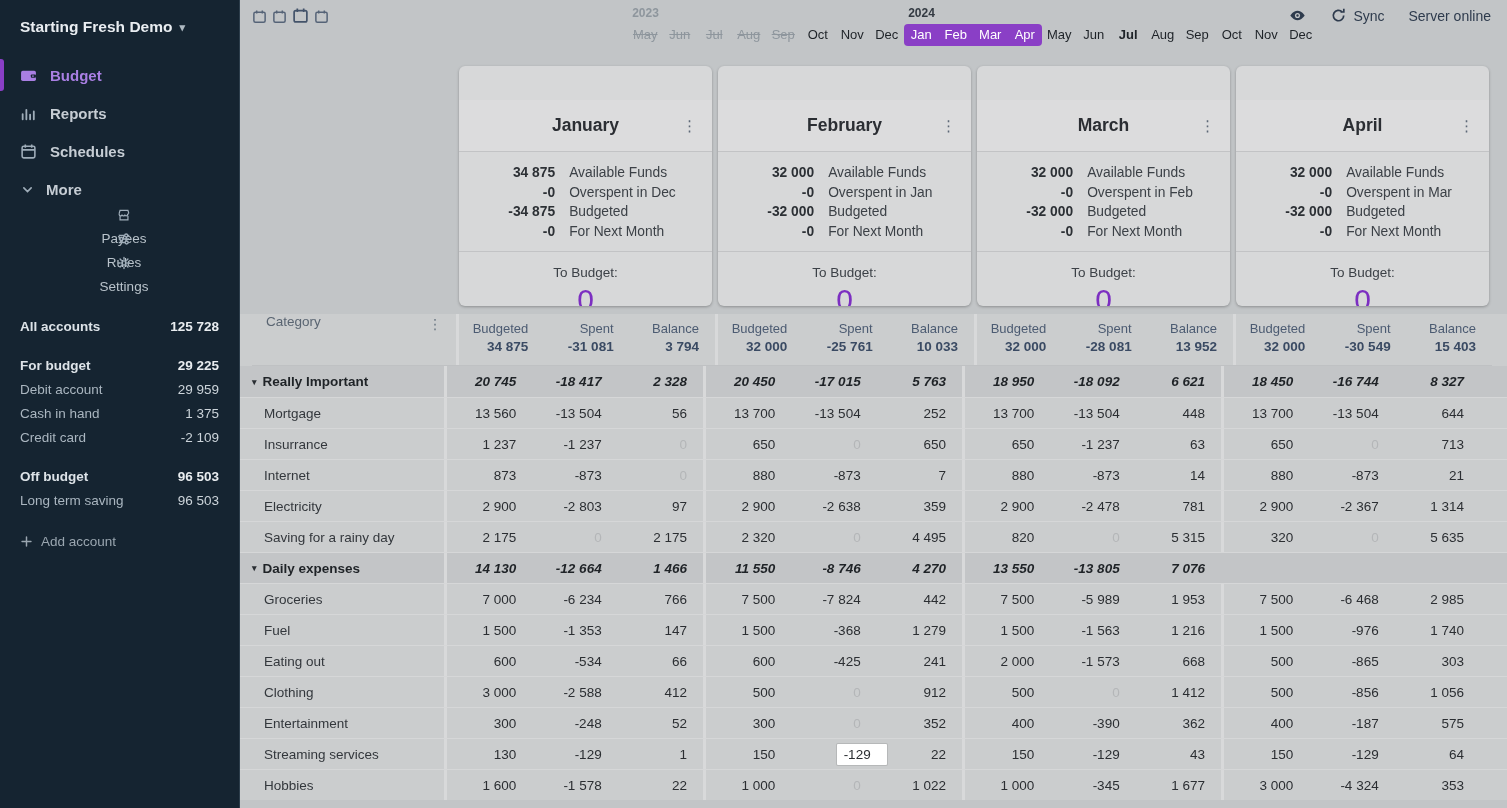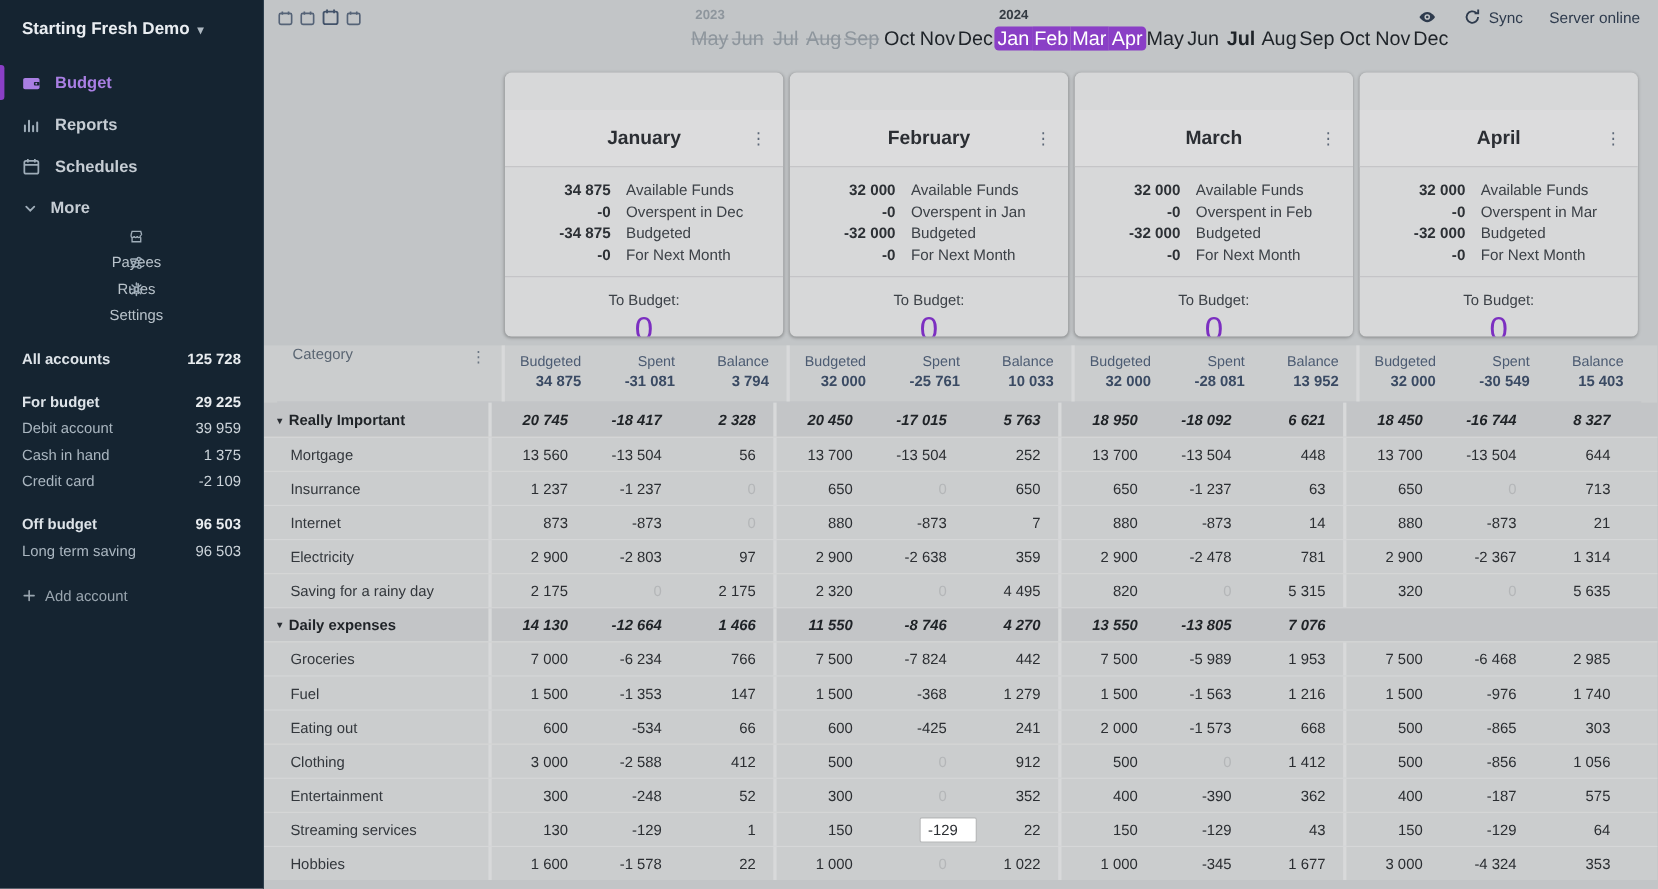--- a/index.html
+++ b/index.html
@@ -48,21 +48,21 @@
   .right-controls .icon { width:17px; height:17px; display:inline-flex; color:#2e3b4d; }
   .sync-btn { display:flex; align-items:center; gap:6px; cursor:pointer; }
   .server-btn { cursor:pointer; }
 
   
   .monthnav { position:absolute; right:189px; top:24px; display:flex; }
   .yeargroup { position:relative; display:flex; }
   .yearlabel { position:absolute; top:-18px; left:0; width:35px; text-align:center; font-size:12px;
                font-weight:700; color:#333a42; }
   .yearlabel.past { color:#8e969d; font-weight:600; }
-  .m { width:34.5px; height:22px; line-height:22px; text-align:center; font-size:18px;
+  .m { width:34.5px; height:22px; line-height:22px; text-align:center; font-size:13px;
        color:#1e2328; cursor:pointer; }
   .m.past { color:#8e969d; text-decoration:line-through; }
   .m.current { font-weight:700; }
   .m.selected { background:#8a3fc6; color:#fff; }
   .m.sel-start { border-radius:4px 0 0 4px; }
   .m.sel-end { border-radius:0 4px 4px 0; }
 
   
   .bgrid { display:grid; grid-template-columns:204px 259px 259px 259px 259px; margin-left:12px; width:1240px; }
 
@@ -196,21 +196,21 @@
           <span>All accounts</span>
           <span class="val">125 728</span>
         </div>
         <div class="acct-gap"></div>
         <div class="acct-row bold">
           <span>For budget</span>
           <span class="val">29 225</span>
         </div>
         <div class="acct-row">
           <span>Debit account</span>
-          <span class="val">39 959</span>
+          <span class="val">29 959</span>
         </div>
         <div class="acct-row">
           <span>Cash in hand</span>
           <span class="val">1 375</span>
         </div>
         <div class="acct-row">
           <span>Credit card</span>
           <span class="val">-2 109</span>
         </div>
         <div class="acct-gap"></div>

